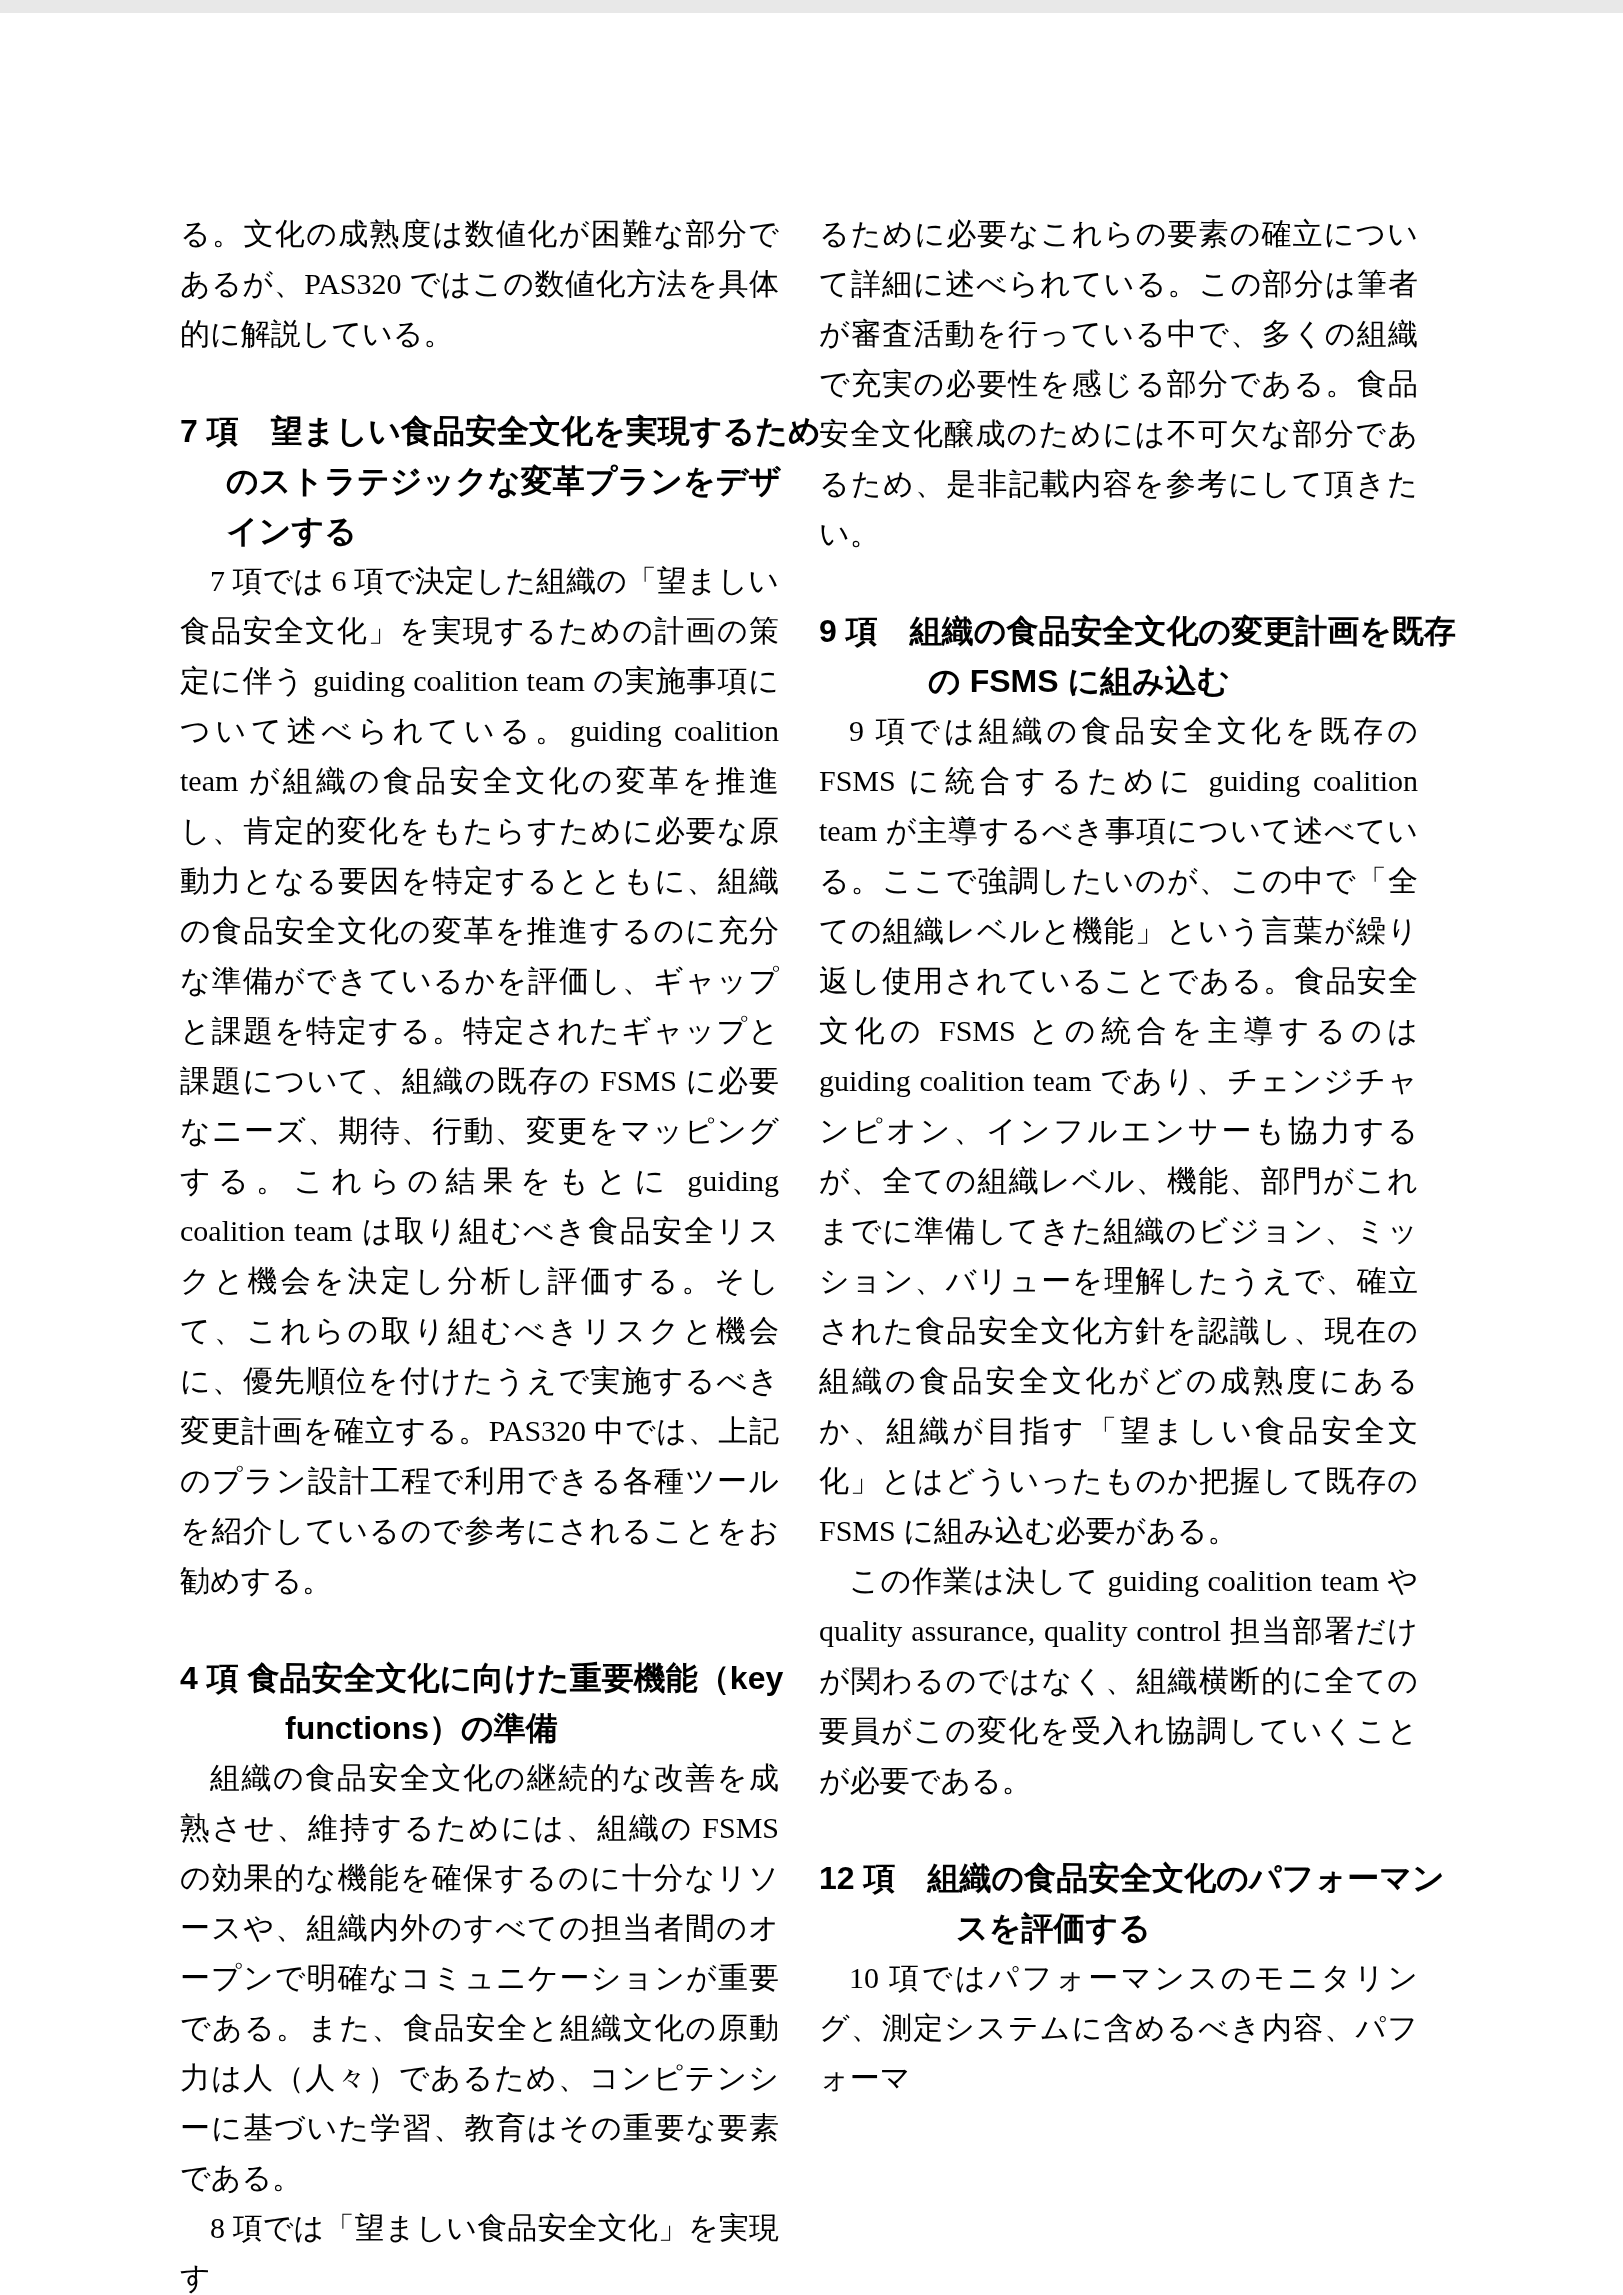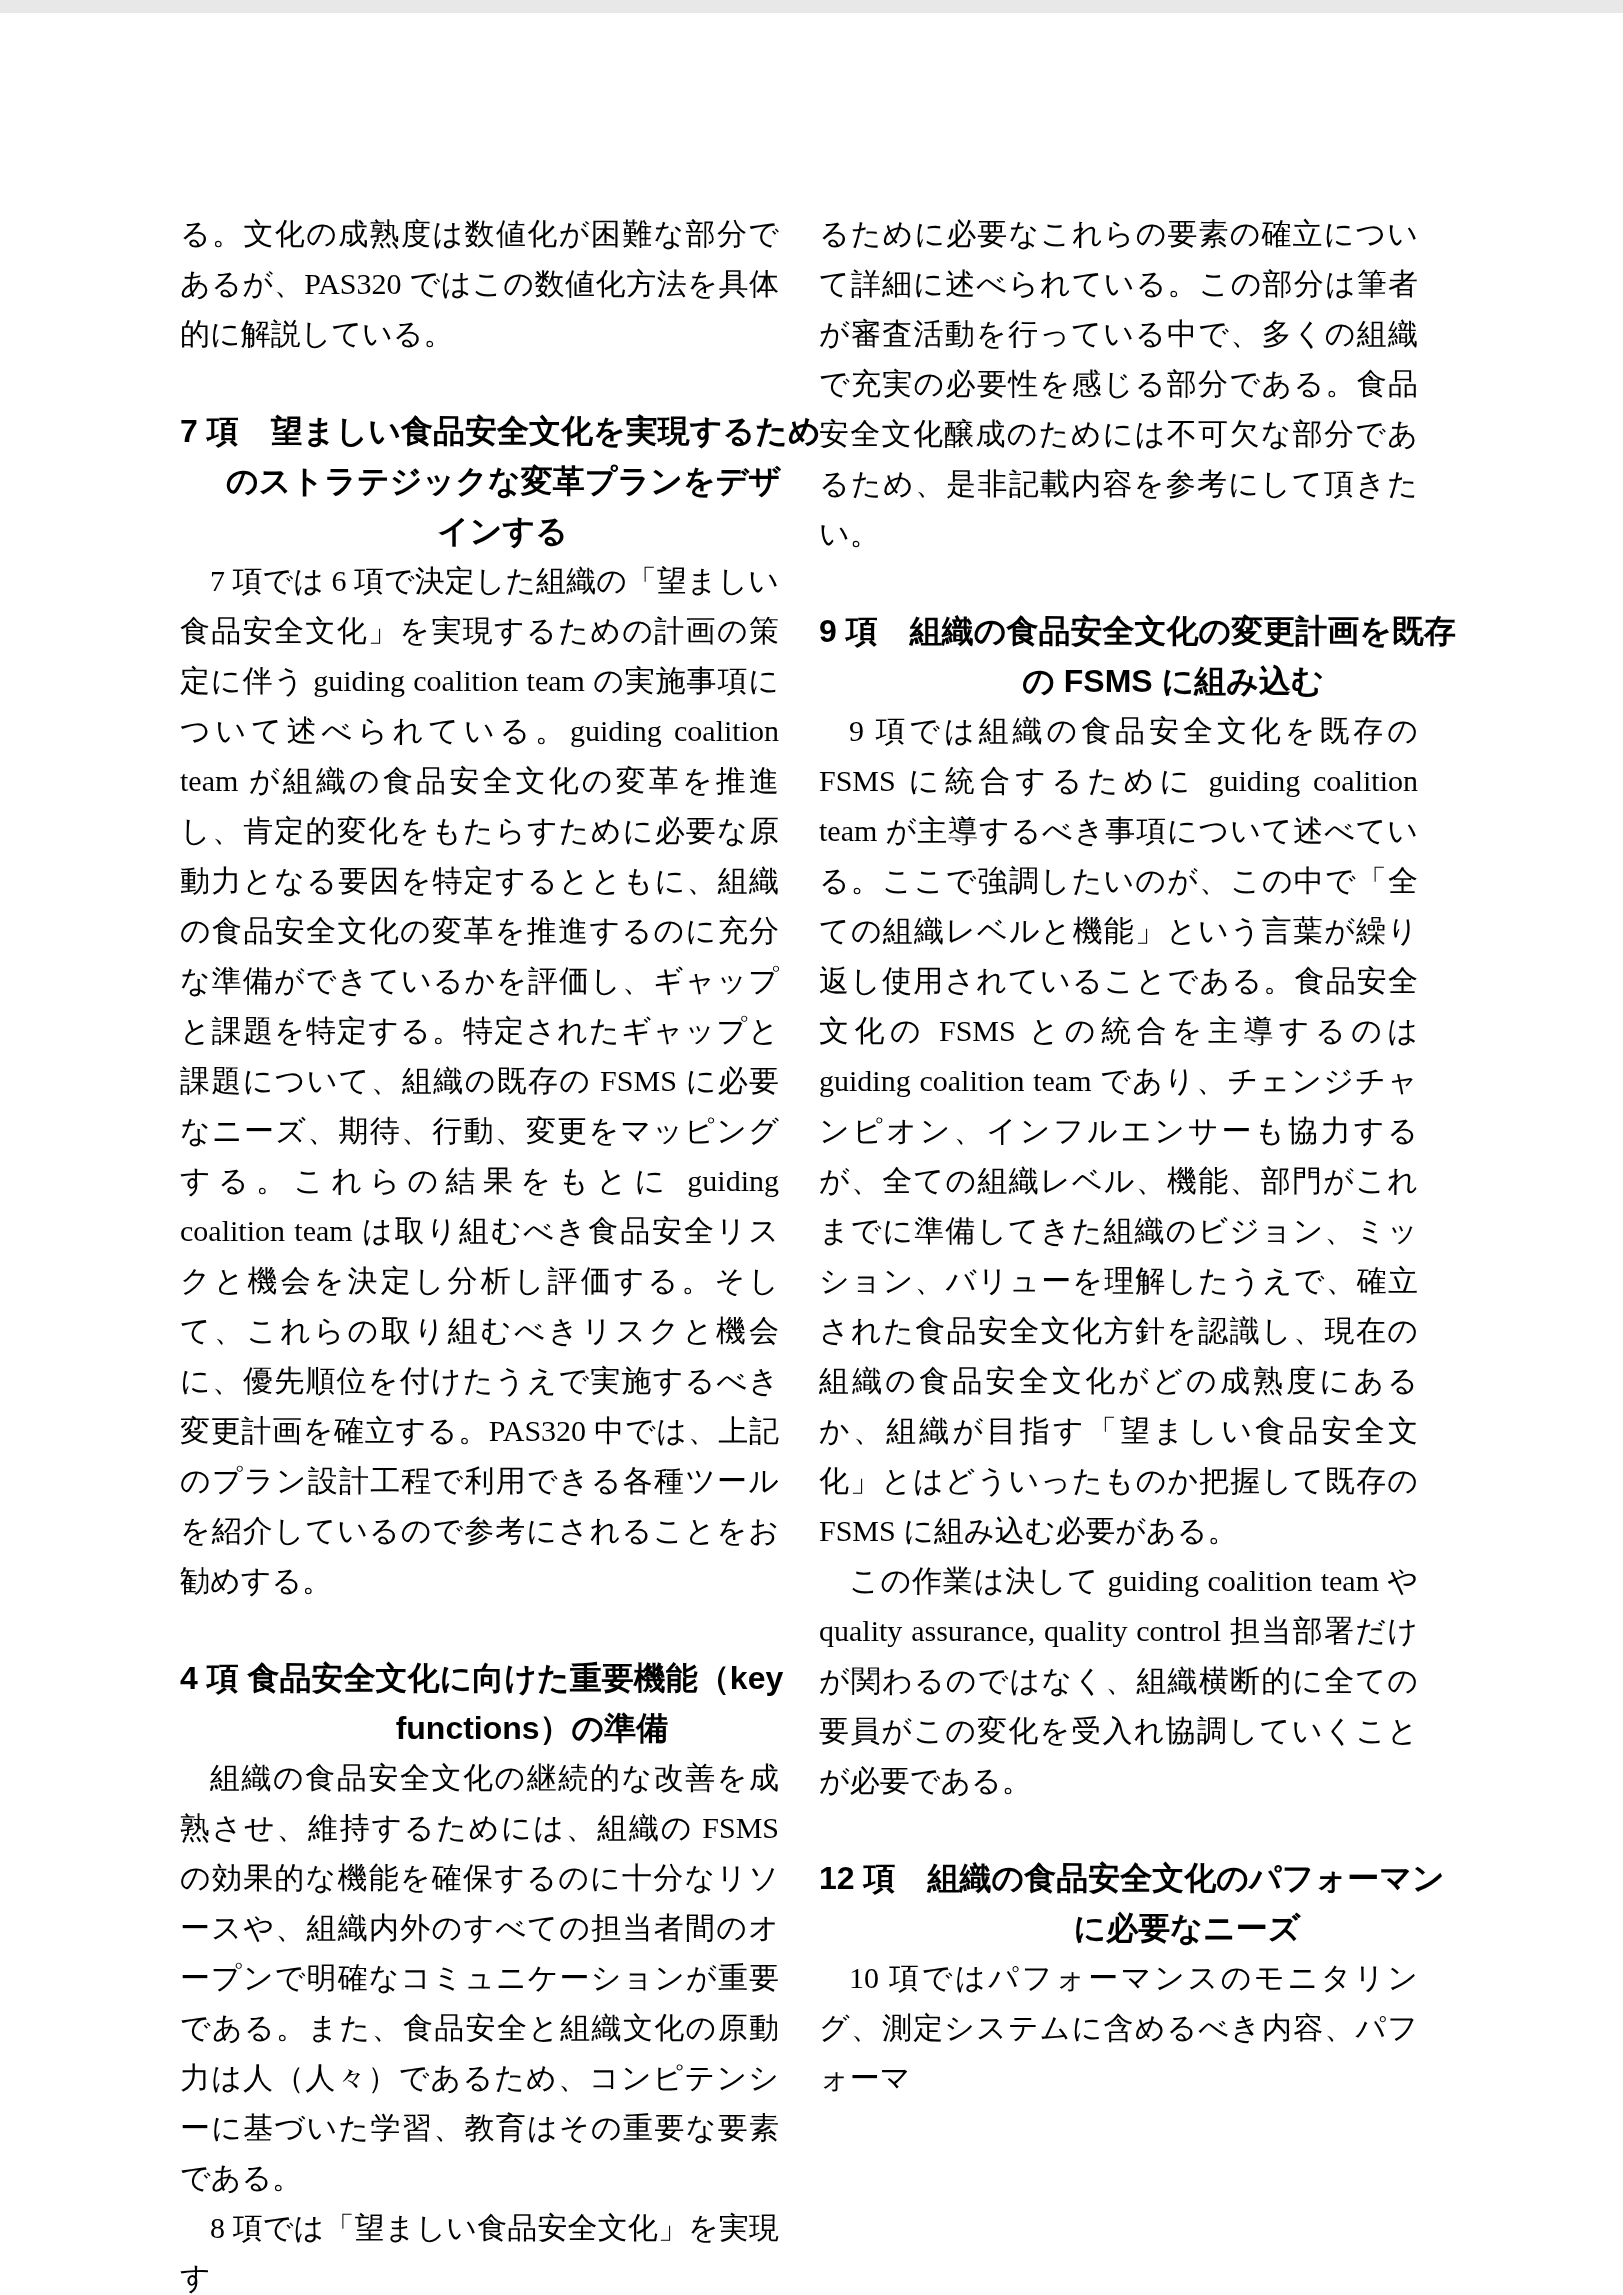--- a/index.html
+++ b/index.html
@@ -36,21 +36,21 @@
   }
   p.para.no-indent { text-indent: 0; }
 
   h2.heading {
     margin: 47px 0 0 0;
     padding: 0;
     font-family: "Liberation Sans", "DejaVu Sans", sans-serif;
     font-weight: bold;
     font-size: 32px;
     line-height: 50px;
-    text-align: center;
+    text-align: left;
   }
   .h-line {
     display: block;
     white-space: nowrap;
   }
   .cont-70  { padding-left: 46px; font-family: Liberation Serif, serif;  }
   .cont-160 { padding-left: 105px; }
   .cont-167 { padding-left: 109px; }
   .cont-210 { padding-left: 137px; }
 </style>
@@ -87,21 +87,21 @@
       <span class="h-line">9 項　組織の食品安全文化の変更計画を既存</span>
       <span class="h-line cont-167">の FSMS に組み込む</span>
     </h2>
 
     <p class="para">9 項では組織の食品安全文化を既存の FSMS に統合するために guiding coalition team が主導するべき事項について述べている。ここで強調したいのが、この中で「全ての組織レベルと機能」という言葉が繰り返し使用されていることである。食品安全文化の FSMS との統合を主導するのは guiding coalition team であり、チェンジチャンピオン、インフルエンサーも協力するが、全ての組織レベル、機能、部門がこれまでに準備してきた組織のビジョン、ミッション、バリューを理解したうえで、確立された食品安全文化方針を認識し、現在の組織の食品安全文化がどの成熟度にあるか、組織が目指す「望ましい食品安全文化」とはどういったものか把握して既存の FSMS に組み込む必要がある。</p>
 
     <p class="para">この作業は決して guiding coalition team や quality assurance, quality control 担当部署だけが関わるのではなく、組織横断的に全ての要員がこの変化を受入れ協調していくことが必要である。</p>
 
     <h2 class="heading">
       <span class="h-line">12 項　組織の食品安全文化のパフォーマン</span>
-      <span class="h-line cont-210">に必要なニーズ</span>
+      <span class="h-line cont-210">スを評価する</span>
     </h2>
 
 
     <p class="para">10 項ではパフォーマンスのモニタリング、測定システムに含めるべき内容、パフォーマ</p>
   </div>
 
 </div>
 
 
 </body></html>

